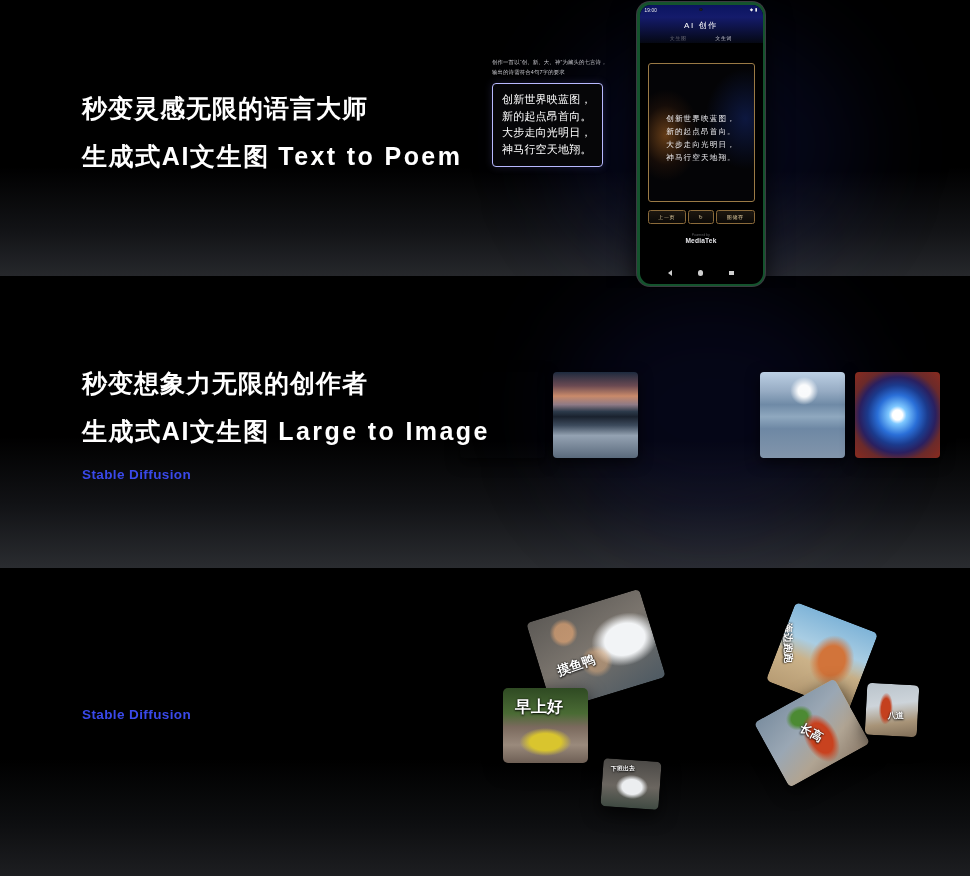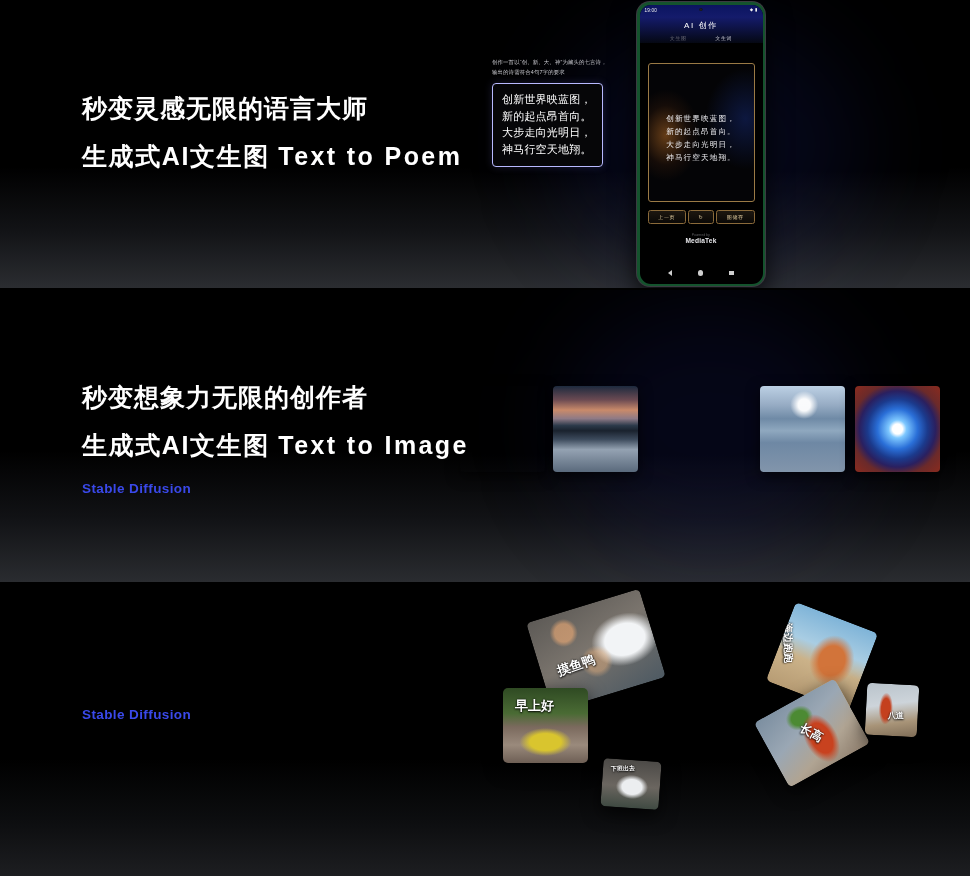--- a/index.html
+++ b/index.html
@@ -7,21 +7,21 @@
     width: 970px; height: 876px;
     background: #000;
     font-family: "Liberation Sans", "DejaVu Sans", sans-serif;
     overflow: hidden;
   }
   .page { position: relative; width: 970px; height: 876px; background: #000; }
 
   
   .section { position: absolute; left: 0; width: 970px; overflow: hidden; }
   #sec1 { top: 0;   height: 288px; }
-  #sec2 { top: 290px; height: 292px; }
+  #sec2 { top: 276px; height: 292px; }
   #sec3 { top: 584px; height: 292px; }
 
   .sec-bg { position: absolute; inset: 0; }
   #sec1 .sec-bg { background: linear-gradient(180deg,#000 0%,#000 58%,#121316 80%,#2b2d31 100%); }
   #sec2 .sec-bg { background: linear-gradient(180deg,#000 0%,#000 55%,#111215 78%,#2a2c30 100%); }
   #sec3 .sec-bg { background: linear-gradient(180deg,#000 0%,#000 60%,#0d0e10 82%,#1d1e21 100%); }
 
   
   .glow {
     position: absolute; border-radius: 50%;
@@ -230,21 +230,21 @@
       </div>
     </div>
   </div>
 
   <div class="section" id="sec2">
     <div class="sec-bg"></div>
     <div class="glow" style="left:560px;top:10px;width:300px;height:250px;background:rgba(25,35,130,.18);"></div>
 
     <div class="copy" style="top:95px;">
       <div class="h1">秒变想象力无限的创作者</div>
-      <div class="h2"><span>生成式AI文生图</span>&nbsp;<span class="en">Text to Image</span></div>
+      <div class="h2"><span>生成式AI文生图</span>&nbsp;<span class="en">Large to Image</span></div>
       <div class="sub">Stable Diffusion</div>
     </div>
 
     <div class="thumb" style="left:460px;top:96px;width:85px;height:86px;">
       <div class="art" style="background:
         radial-gradient(circle at 22% 26%, rgba(255,255,255,.95) 0 5px, rgba(255,255,255,0) 7px),
         radial-gradient(circle at 46% 18%, rgba(255,255,255,.9) 0 6px, rgba(255,255,255,0) 8px),
         radial-gradient(circle at 66% 30%, rgba(255,255,255,.85) 0 5px, rgba(255,255,255,0) 7px),
         radial-gradient(circle at 34% 40%, rgba(255,255,255,.8) 0 4px, rgba(255,255,255,0) 6px),
         radial-gradient(circle at 80% 14%, rgba(255,255,255,.8) 0 4px, rgba(255,255,255,0) 6px),
@@ -278,21 +278,21 @@
         radial-gradient(circle at 28% 22%, rgba(255,180,120,.55) 0 9px, rgba(255,180,120,0) 14px),
         radial-gradient(circle at 48% 62%, rgba(255,190,130,.4) 0 10px, rgba(255,190,130,0) 16px),
         radial-gradient(ellipse 34px 26px at 76% 48%, #f2f4f6 0 60%, rgba(242,244,246,0) 100%),
         linear-gradient(160deg,#5d5a56 0%,#7a746d 45%,#4e5a63 100%);"></div>
       <div class="cap" style="left:16px;top:46px;font-size:13px;transform:rotate(-2deg);">摸鱼鸭</div>
     </div>
     <div class="card" style="left:503px;top:104px;width:85px;height:75px;">
       <div class="art" style="background:
         radial-gradient(ellipse 26px 14px at 50% 72%, #d9c52e 0 60%, rgba(217,197,46,0) 100%),
         linear-gradient(180deg,#2f4a23 0%,#4a6b34 34%,#7b6a5e 52%,#9a8a7c 76%,#6e5f55 100%);"></div>
-      <div class="cap" style="left:12px;top:9px;font-size:13px;">早上好</div>
+      <div class="cap" style="left:12px;top:9px;font-size:16px;">早上好</div>
     </div>
     <div class="card" style="left:602px;top:176px;width:58px;height:48px;transform:rotate(4deg);">
       <div class="art" style="background:
         radial-gradient(ellipse 16px 12px at 52% 56%, #eceef0 0 62%, rgba(236,238,240,0) 100%),
         linear-gradient(180deg,#4c4a47 0%,#6b6660 55%,#3f4a42 100%);"></div>
       <div class="cap red" style="left:8px;top:5px;font-size:6px;transform:rotate(-6deg);">下班出去</div>
     </div>
 
     <div class="card" style="left:778px;top:31px;width:88px;height:84px;transform:rotate(21deg);">
       <div class="art" style="background:

